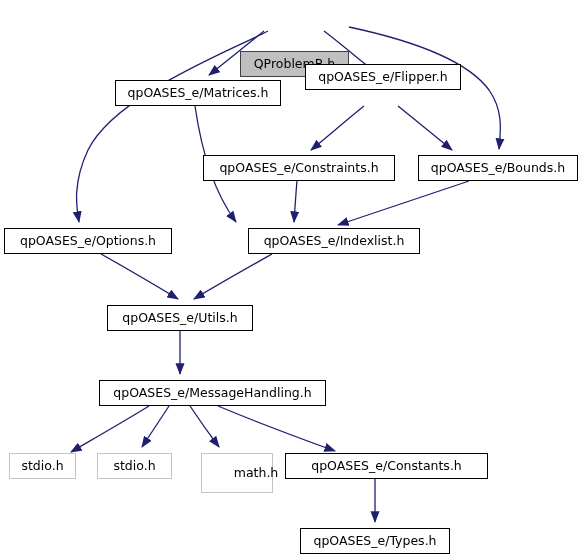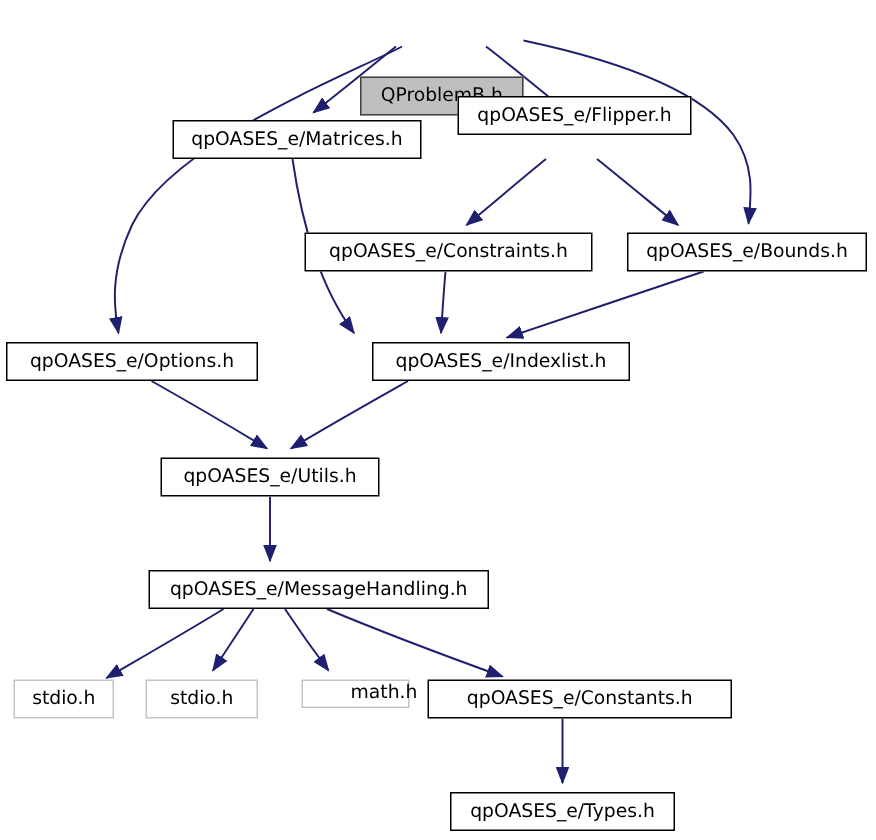--- a/index.html
+++ b/index.html
@@ -107,21 +107,21 @@
       </div>
       <div class="node" style="left: 67px; top: 380px; width: 227px; height: 26px; margin-left: 32px;">
         <span class="node-label">qpOASES_e/MessageHandling.h</span>
       </div>
       <div class="node sys" style="left: 9px; top: 453px; width: 67px; height: 26px;">
         <span class="node-label">stdio.h</span>
       </div>
       <div class="node sys" style="left: 97px; top: 453px; width: 75px; height: 26px;">
         <span class="node-label">stdio.h</span>
       </div>
-      <div class="node sys" style="left: 201px; top: 453px; width: 72px; height: 19px; padding-left: 38px;">
+      <div class="node sys" style="left: 201px; top: 453px; width: 72px; height: 40px; padding-left: 38px;">
         <span class="node-label">math.h</span>
       </div>
       <div class="node" style="left: 285px; top: 453px; width: 203px; height: 26px;">
         <span class="node-label">qpOASES_e/Constants.h</span>
       </div>
       <div class="node" style="left: 300px; top: 528px; width: 150px; height: 26px;">
         <span class="node-label">qpOASES_e/Types.h</span>
       </div>
     </div>
 </div>

